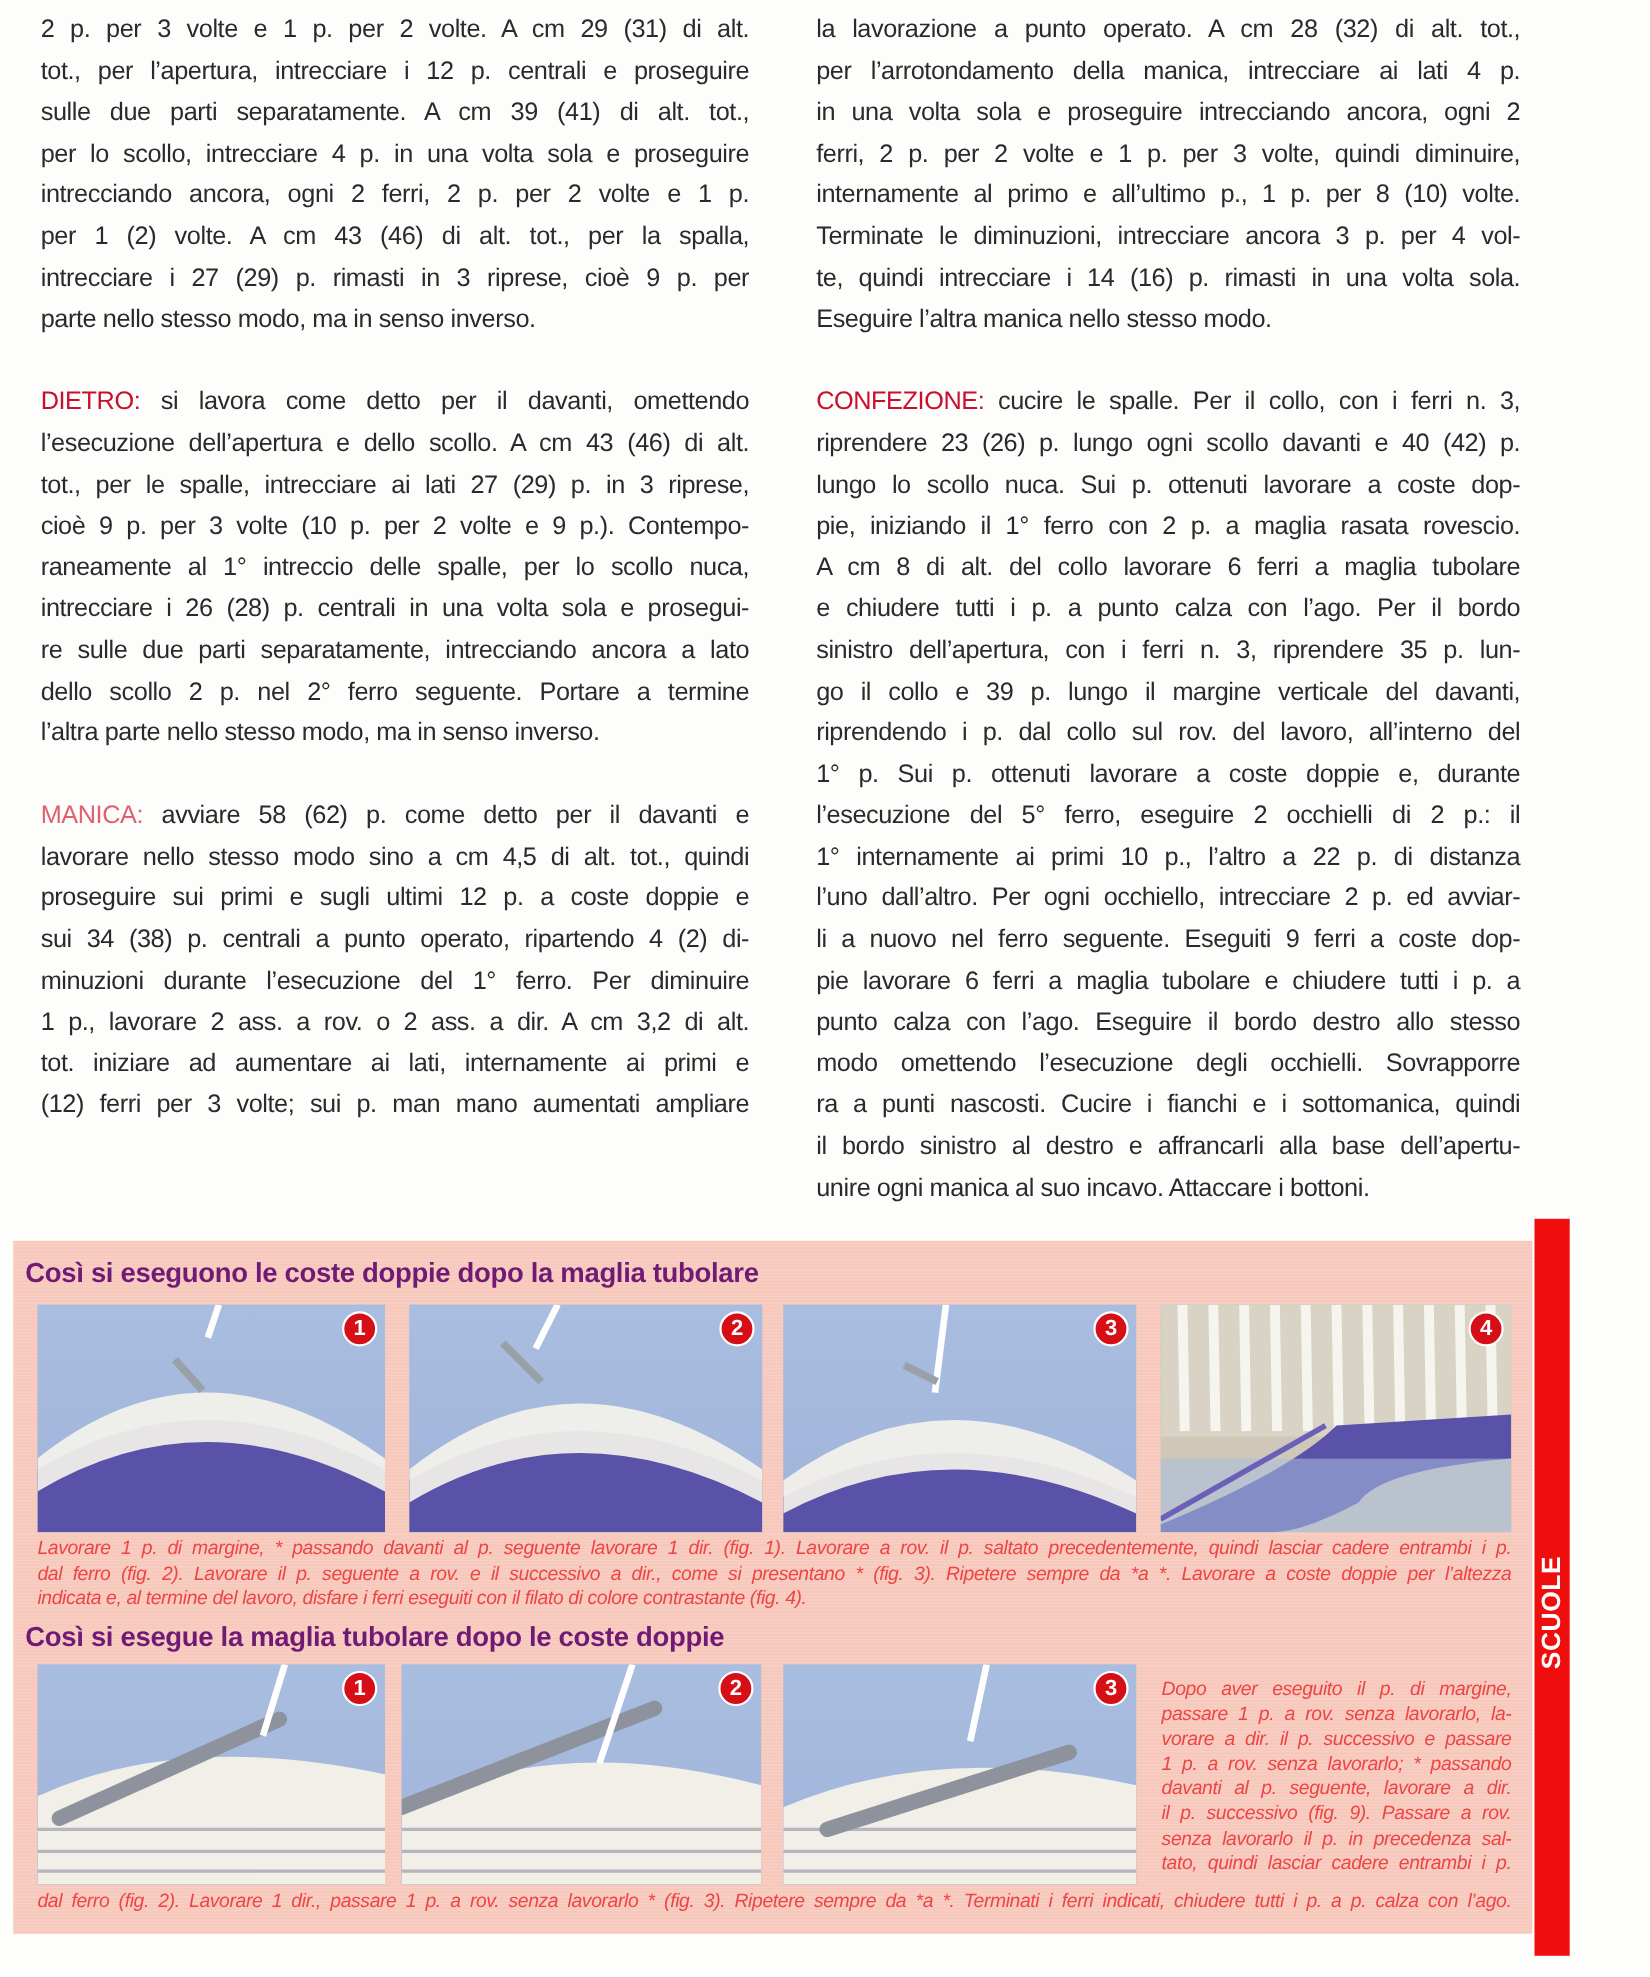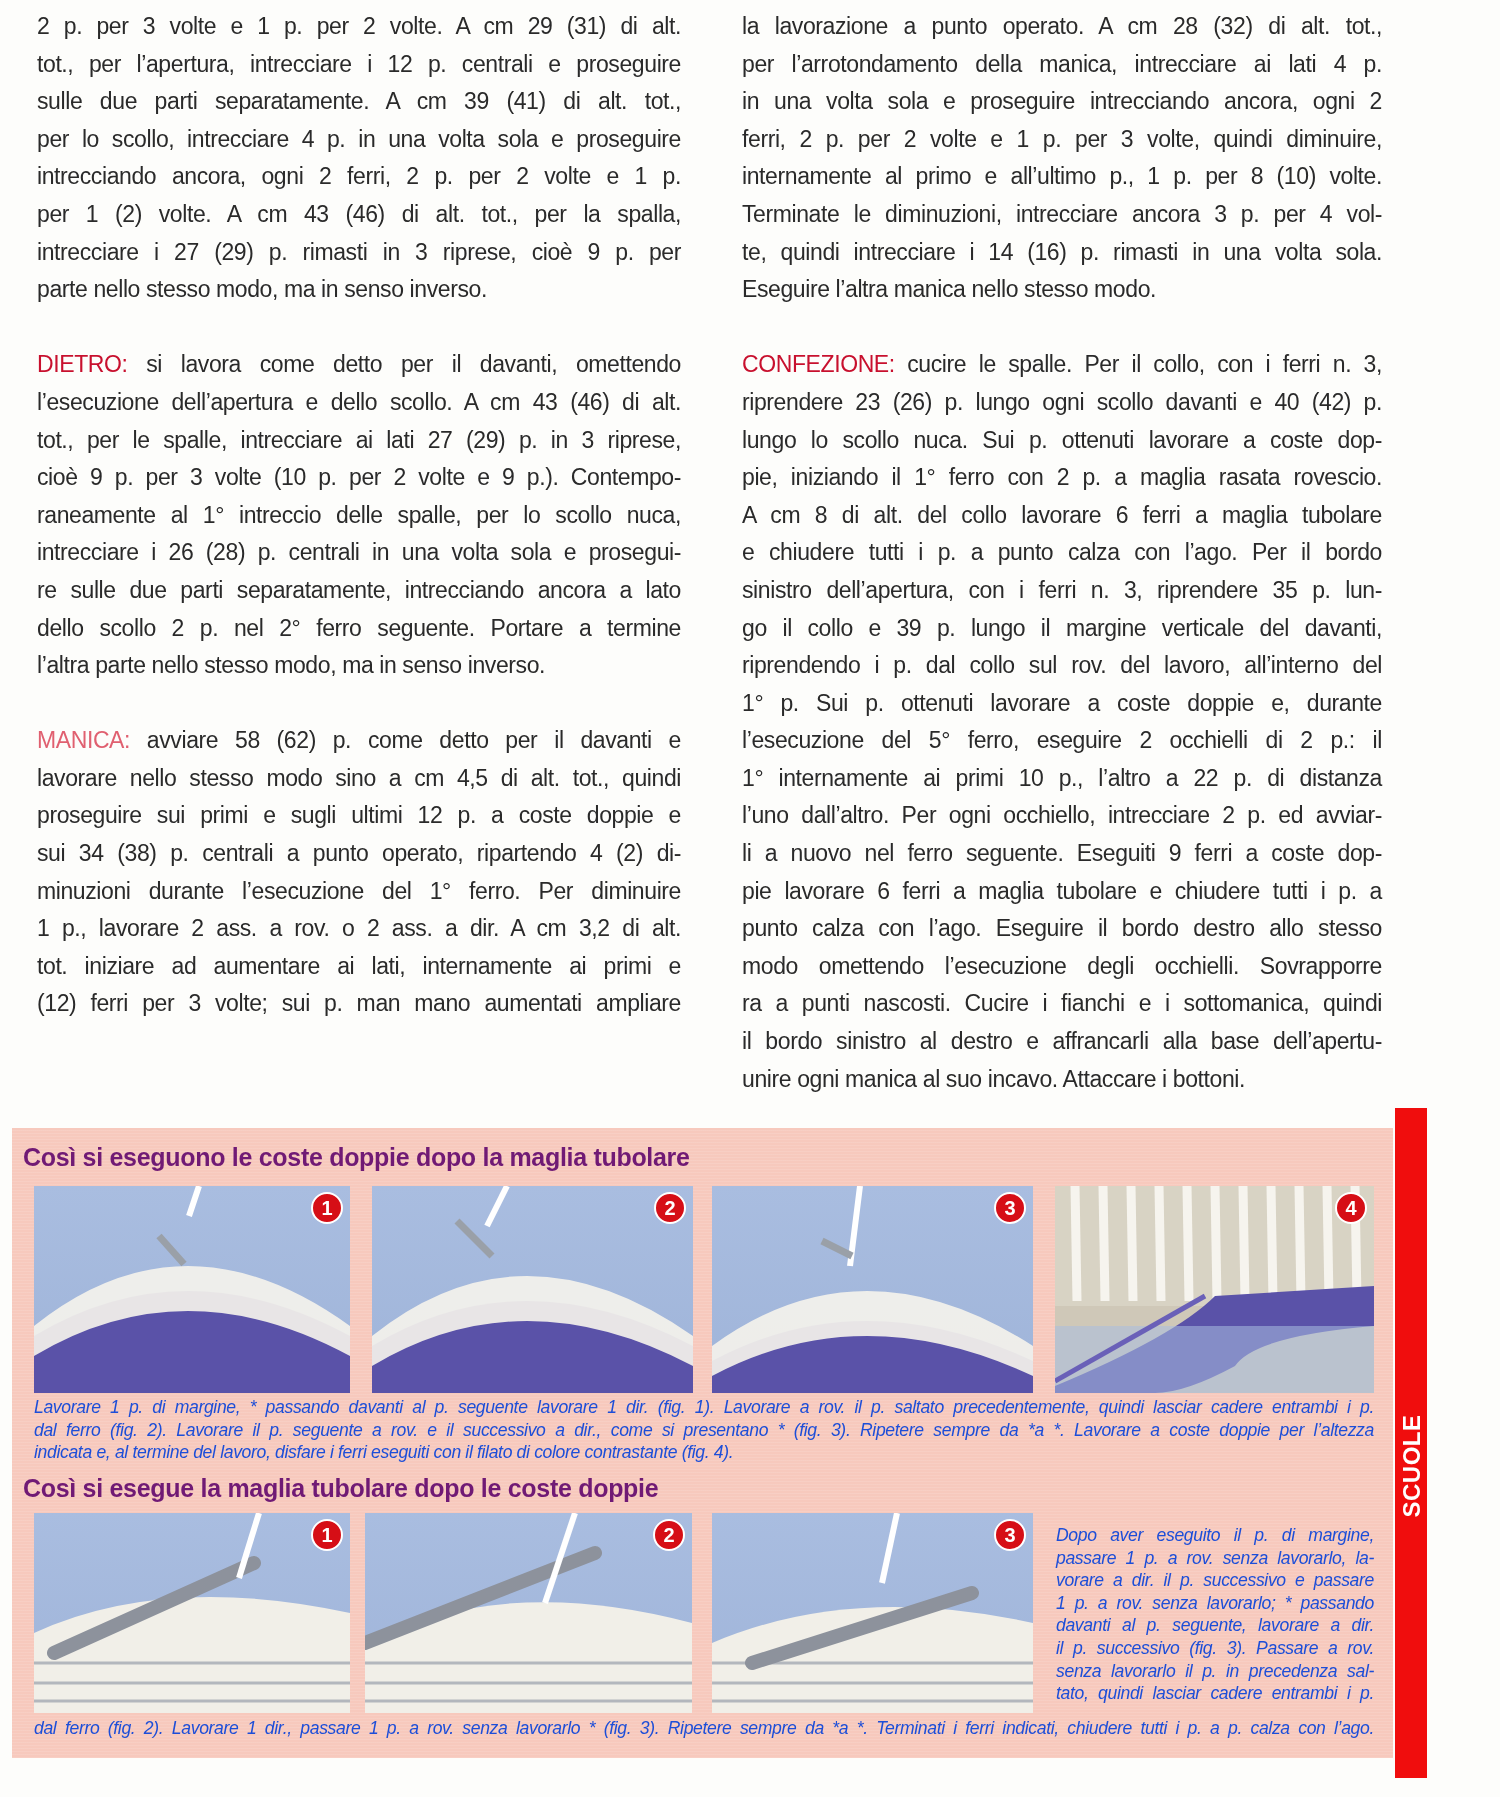--- a/index.html
+++ b/index.html
@@ -40,21 +40,21 @@
       position: absolute; left: 0; right: 0; bottom: 0;
     }
     .badge {
       position: absolute; top: 6px; right: 7px; width: 28px; height: 28px;
       border-radius: 50%; background: #d60e16; border: 2px solid #fff;
       color: #fff; font-weight: bold; font-size: 20px; line-height: 28px;
       text-align: center; box-sizing: content-box;
     }
     .caption {
       position: absolute; font-style: italic; font-size: 17.6px; line-height: 22.6px;
-      color: #1d4ed8; letter-spacing: -0.35px;
+      color: #ef4444; letter-spacing: -0.35px;
     }
     .caption .cl { display: block; white-space: nowrap; text-align: justify; text-align-last: justify; }
     .caption .cl.last { text-align-last: left; }
     .side-tab {
       position: absolute; left: 1395px; top: 1108px; width: 32px; height: 670px;
       background: #f00d0d;
     }
     .side-tab-label {
       position: absolute; left: 1395px; top: 1416px; width: 32px; height: 100px;
       display: flex; align-items: center; justify-content: center;
@@ -237,21 +237,21 @@
   </svg>
   <div class="badge">3</div>
 </div>
 
 <div class="caption" style="left:1056px; top:1524px; width:318px;">
   <span class="cl">Dopo aver eseguito il p. di margine,</span>
   <span class="cl">passare 1 p. a rov. senza lavorarlo, la-</span>
   <span class="cl">vorare a dir. il p. successivo e passare</span>
   <span class="cl">1 p. a rov. senza lavorarlo; * passando</span>
   <span class="cl">davanti al p. seguente, lavorare a dir.</span>
-  <span class="cl">il p. successivo (fig. 3). Passare a rov.</span>
+  <span class="cl">il p. successivo (fig. 9). Passare a rov.</span>
   <span class="cl">senza lavorarlo il p. in precedenza sal-</span>
   <span class="cl">tato, quindi lasciar cadere entrambi i p.</span>
 </div>
 
 <div class="caption" style="left:34px; top:1717px; width:1340px;">
   <span class="cl">dal ferro (fig. 2). Lavorare 1 dir., passare 1 p. a rov. senza lavorarlo * (fig. 3). Ripetere sempre da *a *. Terminati i ferri indicati, chiudere tutti i p. a p. calza con l’ago.</span>
 </div>
 
 <div class="side-tab"></div>
 <div class="side-tab-label">

